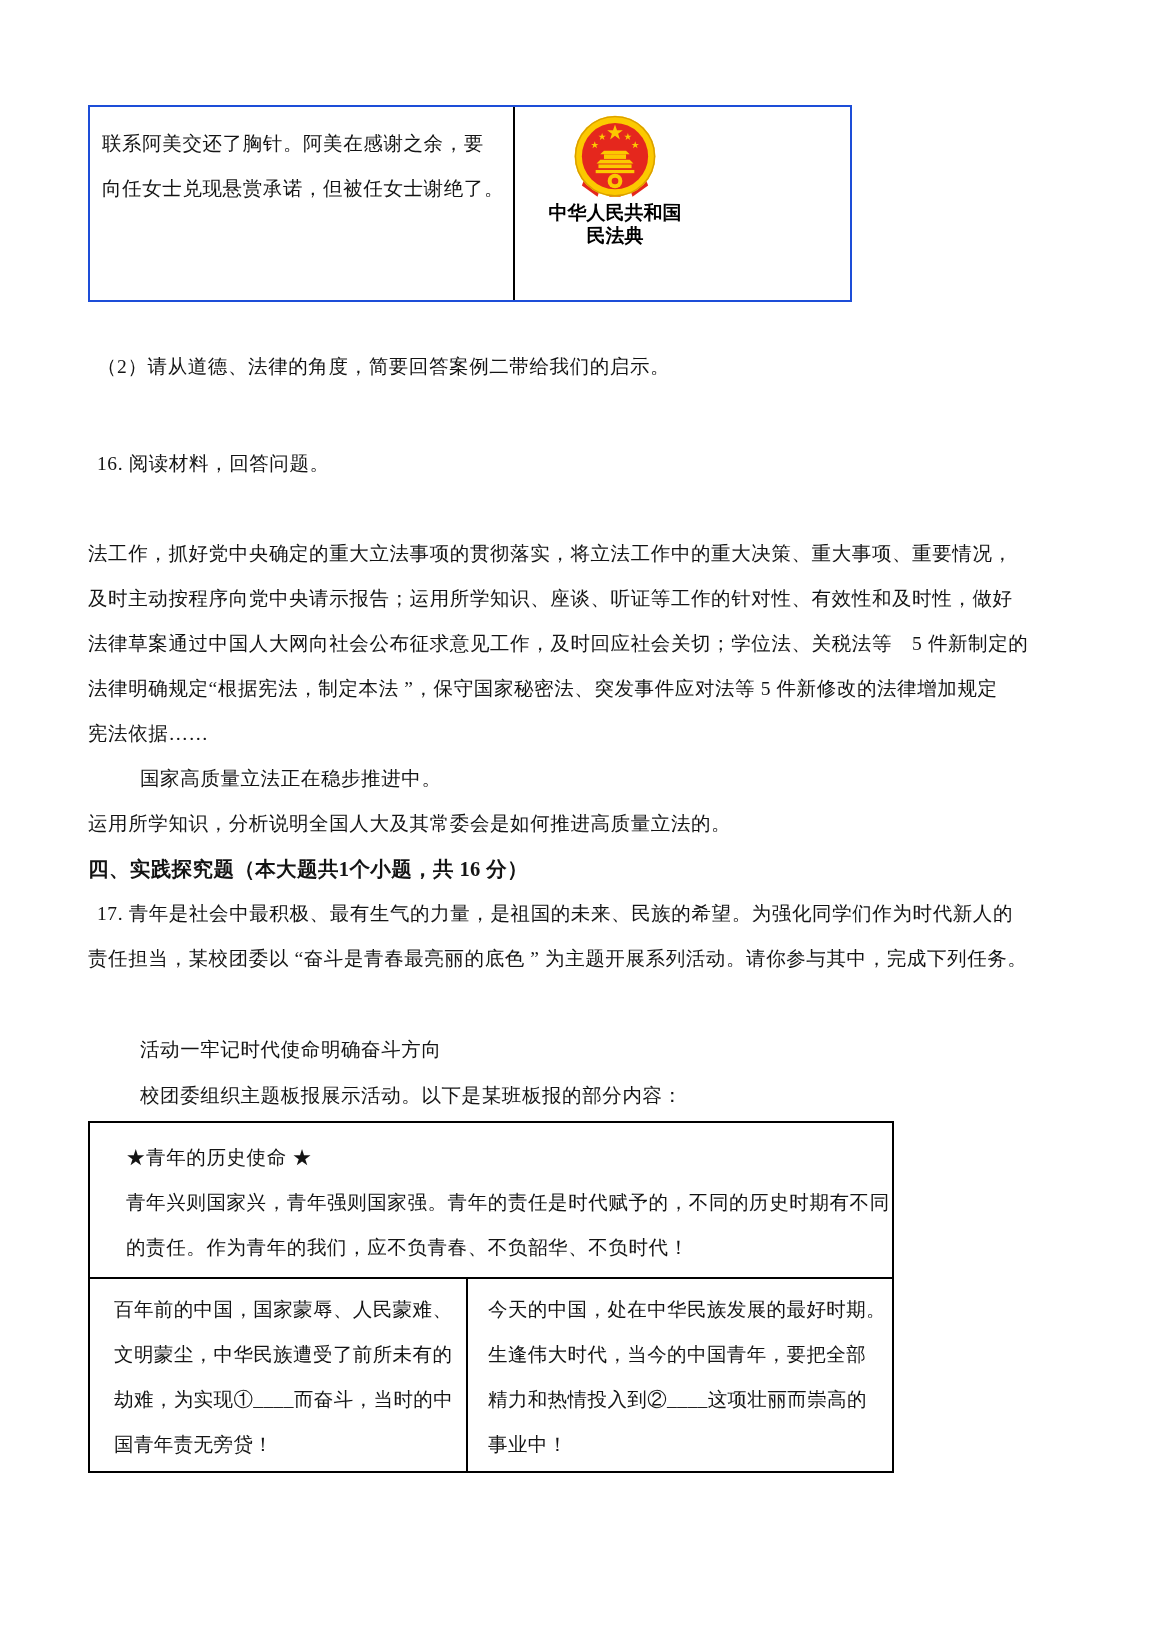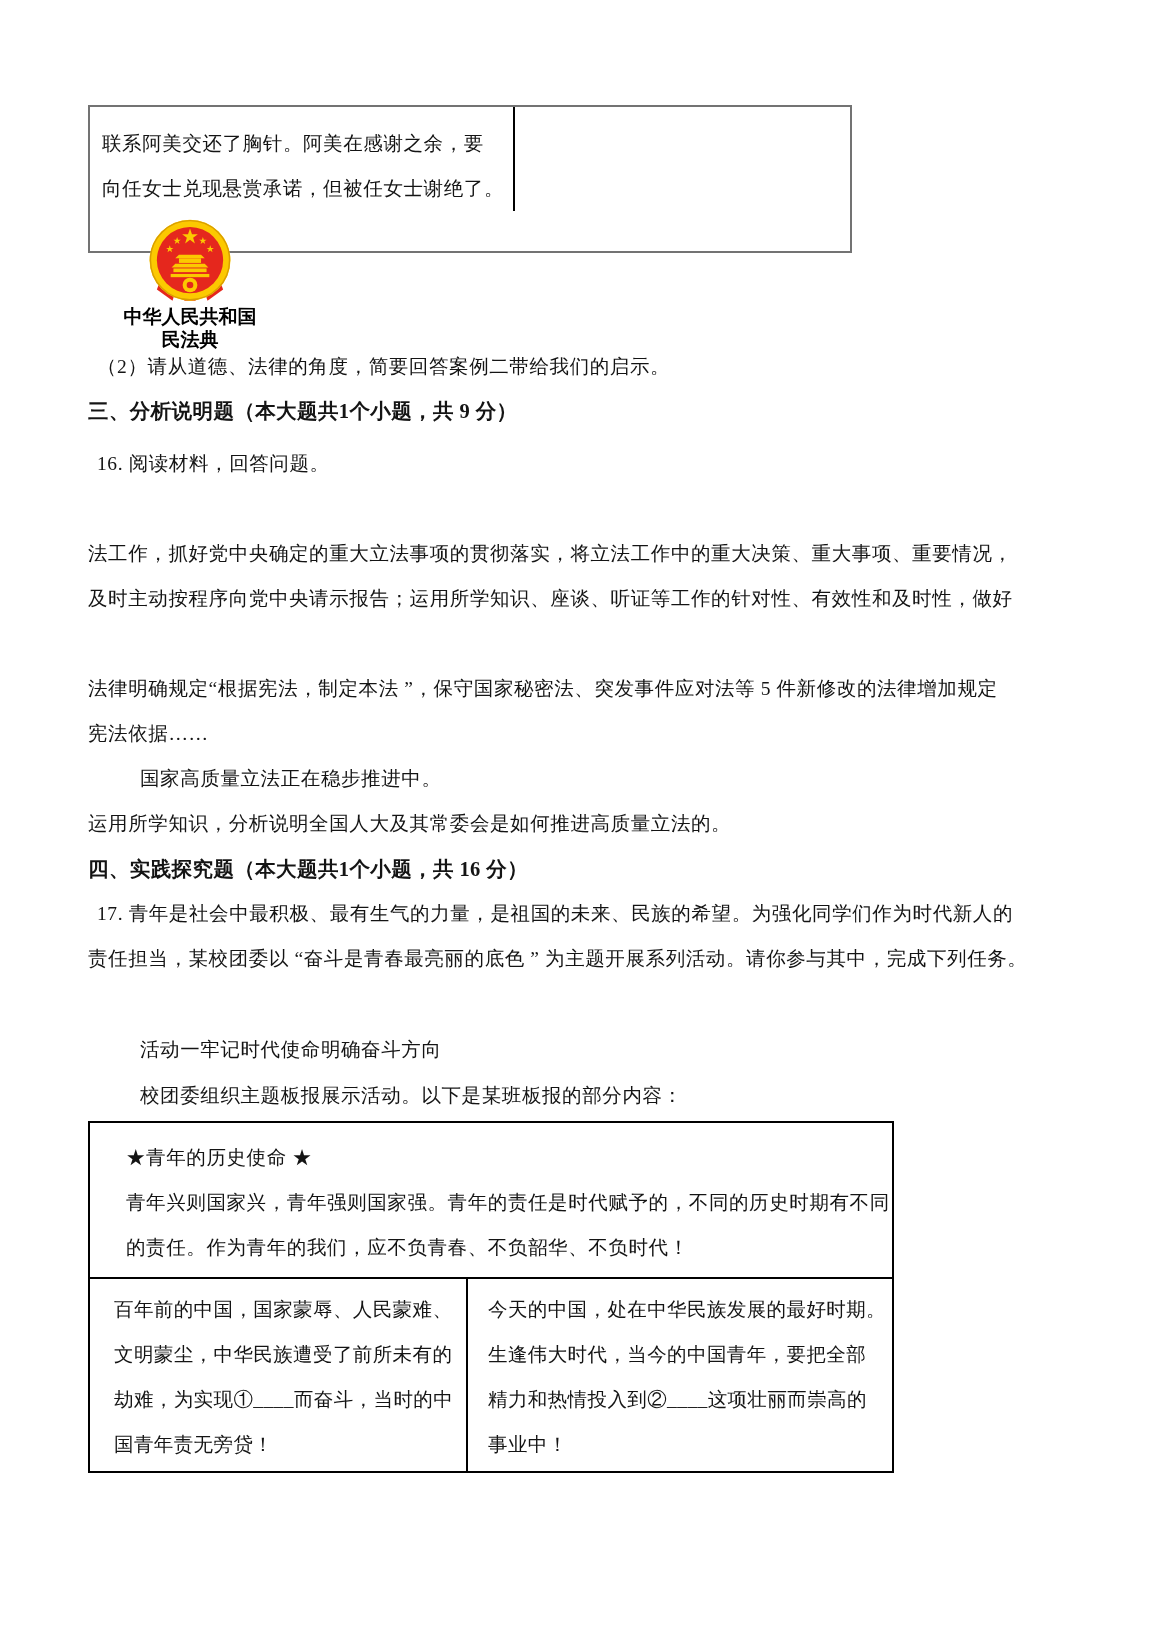--- a/index.html
+++ b/index.html
@@ -20,24 +20,23 @@
     letter-spacing:0.6px;
   }
   .bold{
     font-weight:bold;
     font-size:20.5px;
     letter-spacing:0.4px;
   }
   
   .case-tbl{
     position:absolute;left:88px;top:105px;
-    width:764px;height:148px;
-    border:2px solid #737373;box-sizing:border-box;
+    width:764px;height:197px;
+    border:2px solid #1d4ed8;box-sizing:border-box;
     display:flex;
-    flex-direction:column;
   }
   .case-left{
     width:425px;box-sizing:border-box;
     border-right:2px solid #000;
     padding:14px 12px 0 12px;
   }
   .case-left .tline{font-size:19.5px;line-height:45px;white-space:nowrap;letter-spacing:0.6px;}
   .case-right{flex:1;position:relative;}
   .emblem-block{position:absolute;left:22px;top:8px;width:156px;text-align:center;}
   .emblem-svg{display:block;margin:0 auto;width:92px;height:86px;}
@@ -110,24 +109,24 @@
           <circle cx="50" cy="71" r="8" fill="#fcc900"></circle>
           <circle cx="50" cy="71" r="3.6" fill="#e5271d"></circle>
         </svg>
         <div class="emblem-t">中华人民共和国</div>
         <div class="emblem-t">民法典</div>
       </div>
     </div>
   </div>
 
   <div class="ln" style="left:97px;top:354px;">（2）请从道德、法律的角度，简要回答案例二带给我们的启示。</div>
-  <div class="ln bold" style="left:88px;top:398px;">三、分析说明题（本大题共1个小题，共 9 分）</div>
   <div class="ln" style="left:97px;top:451px;">16.  阅读材料，回答问题。</div>
   <div class="ln" style="left:88px;top:541px;">法工作，抓好党中央确定的重大立法事项的贯彻落实，将立法工作中的重大决策、重大事项、重要情况，</div>
   <div class="ln" style="left:88px;top:586px;">及时主动按程序向党中央请示报告；运用所学知识、座谈、听证等工作的针对性、有效性和及时性，做好</div>
+  <div class="ln" style="left:88px;top:631px;">法律草案通过中国人大网向社会公布征求意见工作，及时回应社会关切；学位法、关税法等　5 件新制定的</div>
   <div class="ln" style="left:88px;top:676px;">法律明确规定“根据宪法，制定本法 ”，保守国家秘密法、突发事件应对法等 5 件新修改的法律增加规定</div>
   <div class="ln" style="left:88px;top:721px;">宪法依据……</div>
   <div class="ln" style="left:140px;top:766px;">国家高质量立法正在稳步推进中。</div>
   <div class="ln" style="left:88px;top:811px;">运用所学知识，分析说明全国人大及其常委会是如何推进高质量立法的。</div>
   <div class="ln bold" style="left:88px;top:856px;">四、实践探究题（本大题共1个小题，共 16 分）</div>
   <div class="ln" style="left:97px;top:901px;">17.   青年是社会中最积极、最有生气的力量，是祖国的未来、民族的希望。为强化同学们作为时代新人的</div>
   <div class="ln" style="left:88px;top:946px;">责任担当，某校团委以 “奋斗是青春最亮丽的底色 ” 为主题开展系列活动。请你参与其中，完成下列任务。</div>
   <div class="ln" style="left:140px;top:1037px;">活动一牢记时代使命明确奋斗方向</div>
   <div class="ln" style="left:140px;top:1083px;">校团委组织主题板报展示活动。以下是某班板报的部分内容：</div>
 

